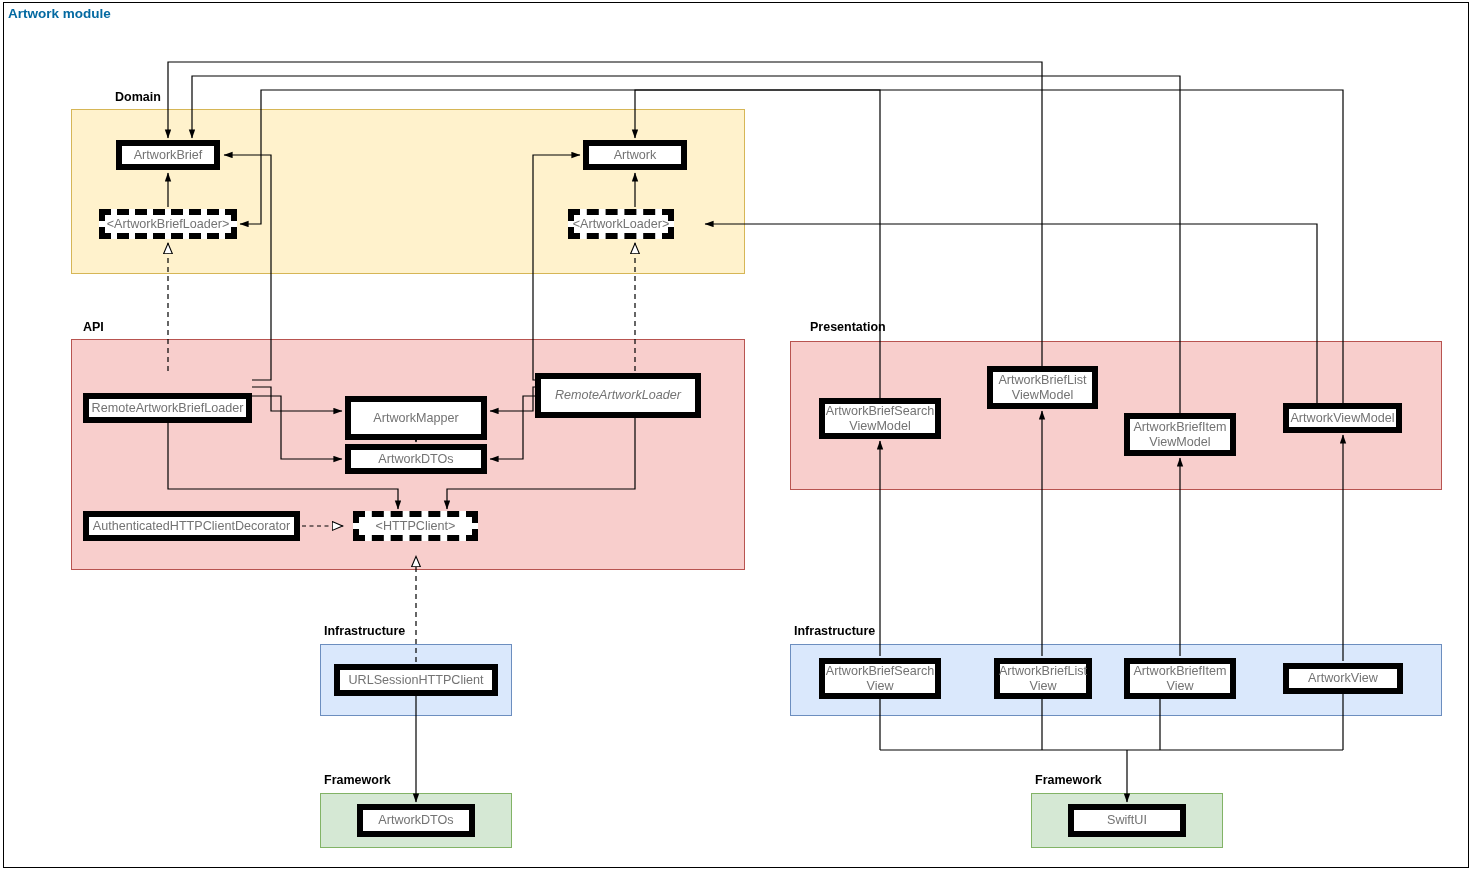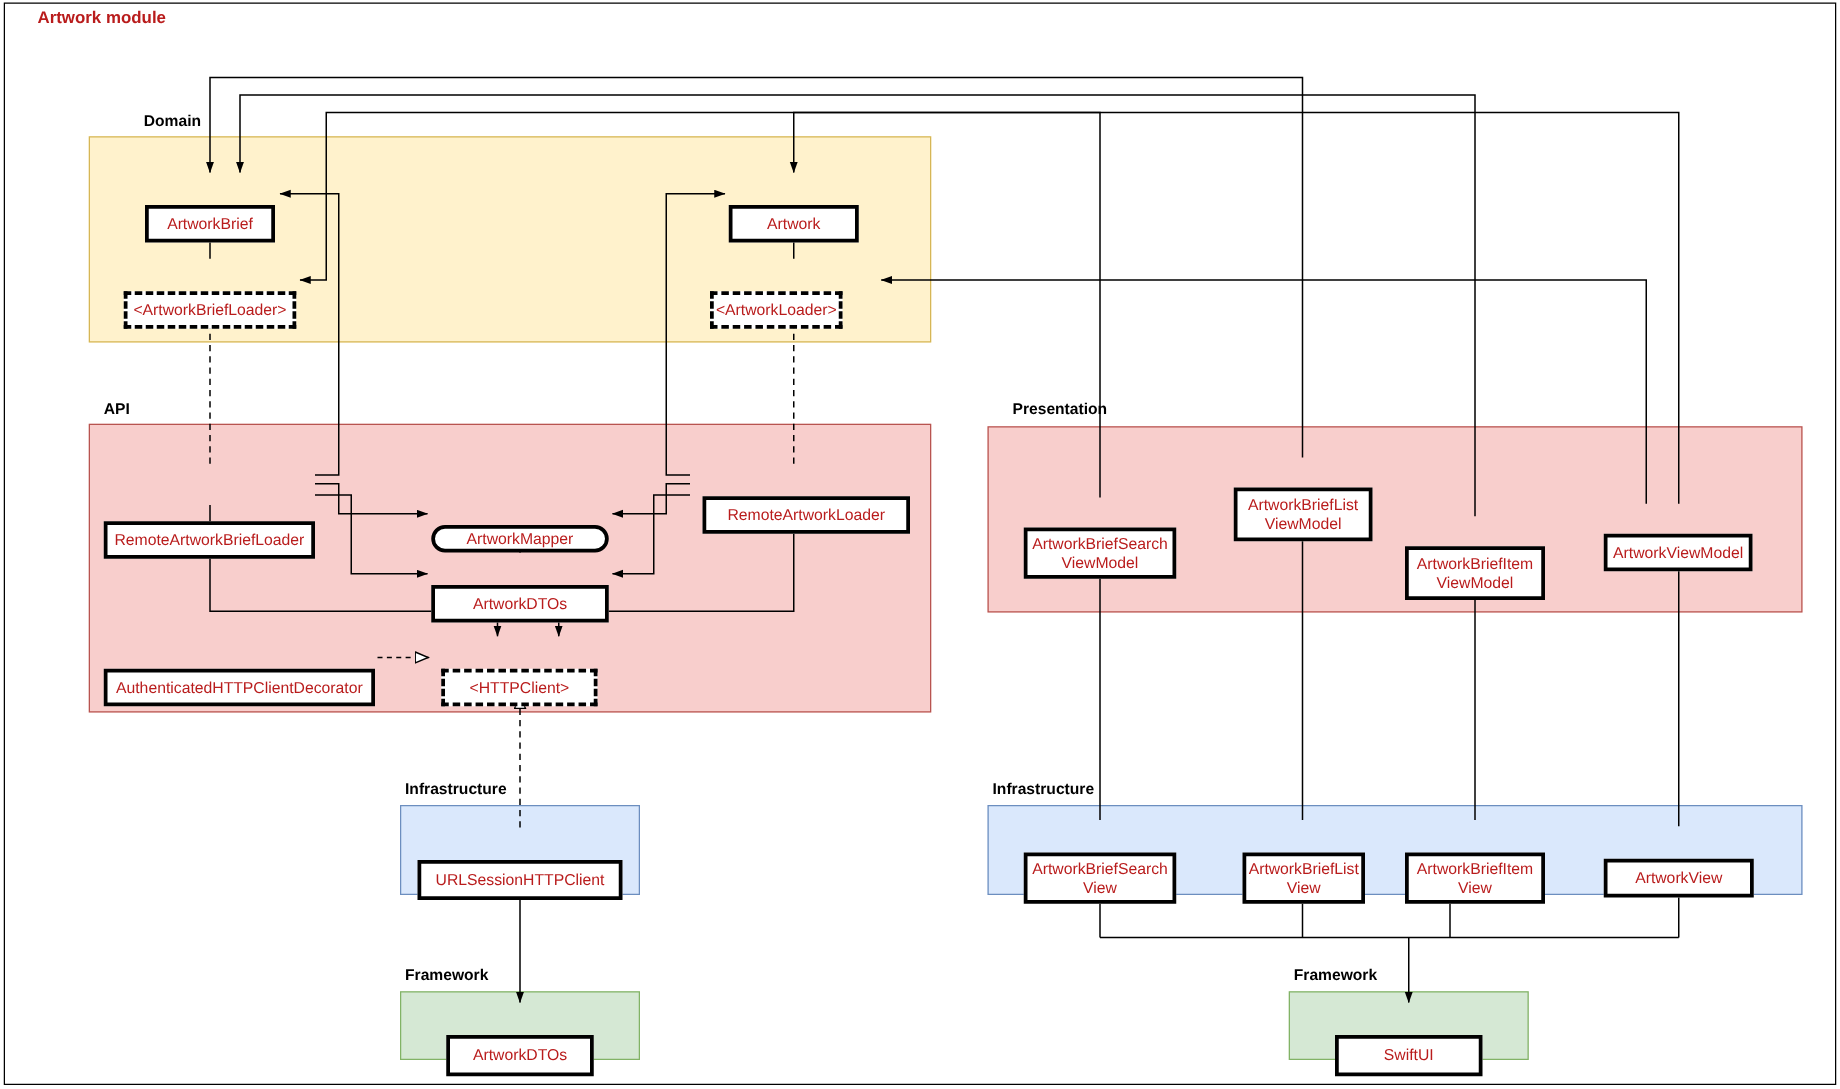--- a/index.html
+++ b/index.html
@@ -1,26 +1,26 @@
 <!DOCTYPE html>
 <html><head>
 <meta charset="utf-8">
 <style>
   html,body{margin:0;padding:0;background:#ffffff;}
   body{font-family:"Liberation Sans", sans-serif;}
   #stage{position:relative;width:1472px;height:871px;background:#ffffff;overflow:hidden;}
   #wires{position:absolute;left:0;top:0;width:1472px;height:871px;}
   .zone{position:absolute;box-sizing:border-box;border:1px solid;}
   .zlabel{position:absolute;font-size:12.5px;font-weight:bold;color:#000;white-space:nowrap;}
-  .node{position:absolute;box-sizing:border-box;background:#ffffff;border:3px solid #000000;
+  .node{position:absolute;box-sizing:border-box;background:#ffffff;border:6px solid #000000;
         display:flex;align-items:center;justify-content:center;text-align:center;
-        font-size:12.6px;color:#b91c1c;line-height:1.18;z-index:5;margin-top:24px;}
+        font-size:12.6px;color:#737373;line-height:1.18;z-index:5;}
   .node.iface{border-style:dashed;}
   .node span{display:block;padding:0 3px;}
-  #module-title{position:absolute;left:30px;top:6px;font-size:13.5px;font-weight:bold;color:#b91c1c;}
+  #module-title{position:absolute;left:8px;top:6px;font-size:13.5px;font-weight:bold;color:#0369a1;}
   #module-frame{position:absolute;left:3px;top:2px;width:1466px;height:866px;
                 box-sizing:border-box;border:1px solid #000;}
 </style>
 </head>
 <body>
 
 <div id="stage">
 
   <div id="module-frame"></div>
   <div id="module-title">Artwork module</div>
@@ -109,24 +109,24 @@
       </div>
       <div class="node" style="left: 583px; top: 140px; width: 104px; height: 30px;">
         <span>Artwork</span>
       </div>
       <div class="node iface" style="left: 568px; top: 209px; width: 106px; height: 30px;">
         <span>&lt;ArtworkLoader&gt;</span>
       </div>
       <div class="node" style="left: 83px; top: 393px; width: 169px; height: 30px;">
         <span>RemoteArtworkBriefLoader</span>
       </div>
-      <div class="node" style="left: 562px; top: 373px; width: 166px; height: 30px;">
+      <div class="node" style="left: 535px; top: 373px; width: 166px; height: 45px; font-style: italic;">
         <span>RemoteArtworkLoader</span>
       </div>
-      <div class="node" style="left: 345px; top: 396px; width: 142px; height: 22px; border-radius: 14px;">
+      <div class="node" style="left: 345px; top: 396px; width: 142px; height: 44px;">
         <span>ArtworkMapper</span>
       </div>
       <div class="node" style="left: 345px; top: 444px; width: 142px; height: 30px;">
         <span>ArtworkDTOs</span>
       </div>
       <div class="node" style="left: 83px; top: 511px; width: 217px; height: 30px;">
         <span>AuthenticatedHTTPClientDecorator</span>
       </div>
       <div class="node iface" style="left: 353px; top: 511px; width: 125px; height: 30px;">
         <span>&lt;HTTPClient&gt;</span>

